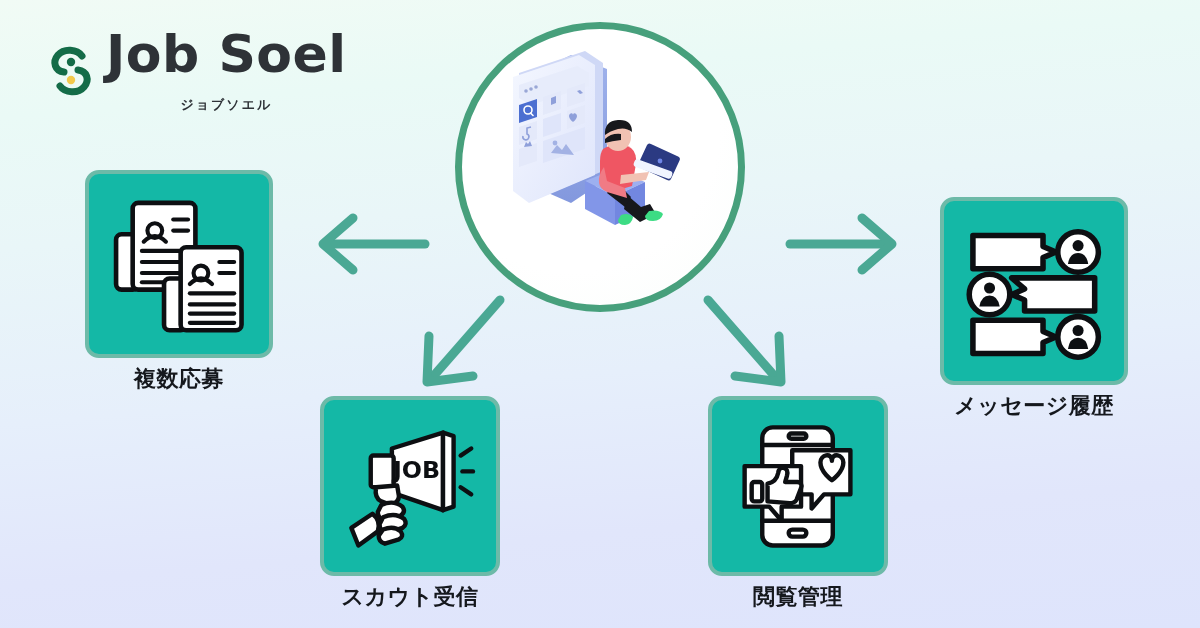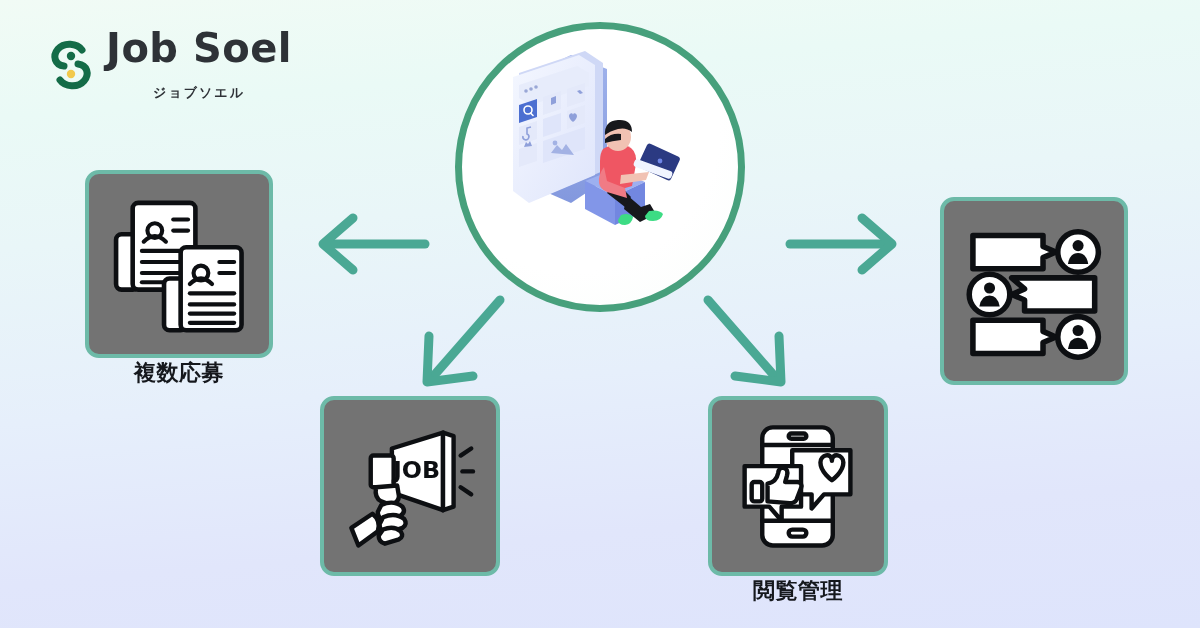--- a/index.html
+++ b/index.html
@@ -25,21 +25,21 @@
     position: absolute;
     left: 48px;
     top: 28px;
     display: flex;
     align-items: center;
     gap: 12px;
   }
   .logo-mark { width: 46px; height: 52px; flex: 0 0 auto; }
   .logo-text { display: flex; flex-direction: column; align-items: center; }
   .logo-title {
-    font-size: 40px;
+    font-size: 52px;
     font-weight: 700;
     letter-spacing: 0.5px;
     color: #2e3237;
     line-height: 1;
     font-family: "DejaVu Sans", sans-serif;
   }
   .logo-sub {
     font-size: 13px;
     font-weight: 700;
     letter-spacing: 2px;
@@ -69,27 +69,27 @@
     color: #161a1f;
     letter-spacing: 1px;
     margin-top: -8px;
   }
 
   
   .card { position: absolute; display: flex; flex-direction: column; align-items: center; }
   .card-box {
     border: 4px solid #6dbaa8;
     border-radius: 14px;
-    background: #737373;
+    background: #14b8a6;
     display: flex;
     align-items: center;
     justify-content: center;
   }
   .card-label {
-    margin-top: 0;
+    margin-top: 6px;
     font-size: 22px;
     font-weight: 700;
     color: #15181d;
     letter-spacing: 0.5px;
     white-space: nowrap;
   }
 
   #card-multi    { left: 85px;  top: 170px; }
   #card-multi    .card-box { width: 188px; height: 188px; }
   #card-scout    { left: 320px; top: 396px; }
@@ -282,20 +282,21 @@
         </g>
         <g fill="none" stroke="#0d0f12" stroke-width="5" stroke-linecap="round">
           <line x1="138" y1="46" x2="150" y2="38"></line>
           <line x1="140" y1="64" x2="152" y2="64"></line>
           <line x1="138" y1="82" x2="150" y2="90"></line>
         </g>
         <text x="88" y="72" text-anchor="middle" font-family="DejaVu Sans, sans-serif" font-size="27" font-weight="700" fill="#0d0f12">JOB</text>
       </svg>
     </span>
   </div>
+  <div class="card-label">スカウト受信</div>
 </div>
 
 <div class="card" id="card-view">
   <div class="card-box">
     <span class="card-icon">
       <svg viewBox="0 0 160 160" width="100%" height="100%">
         <g fill="#fff" stroke="#0d0f12" stroke-width="5" stroke-linejoin="round" stroke-linecap="round">
           <rect x="40" y="14" width="80" height="134" rx="12"></rect>
           <line x1="40" y1="34" x2="120" y2="34"></line>
           <line x1="40" y1="120" x2="120" y2="120"></line>
@@ -331,13 +332,14 @@
           <circle cx="128" cy="31" r="6"></circle>
           <path d="M117 51 q2 -12 11 -12 q9 0 11 12 z"></path>
           <circle cx="32" cy="77" r="6"></circle>
           <path d="M21 97 q2 -12 11 -12 q9 0 11 12 z"></path>
           <circle cx="128" cy="123" r="6"></circle>
           <path d="M117 143 q2 -12 11 -12 q9 0 11 12 z"></path>
         </g>
       </svg>
     </span>
   </div>
+  <div class="card-label">メッセージ履歴</div>
 </div>
 
 </body></html>

